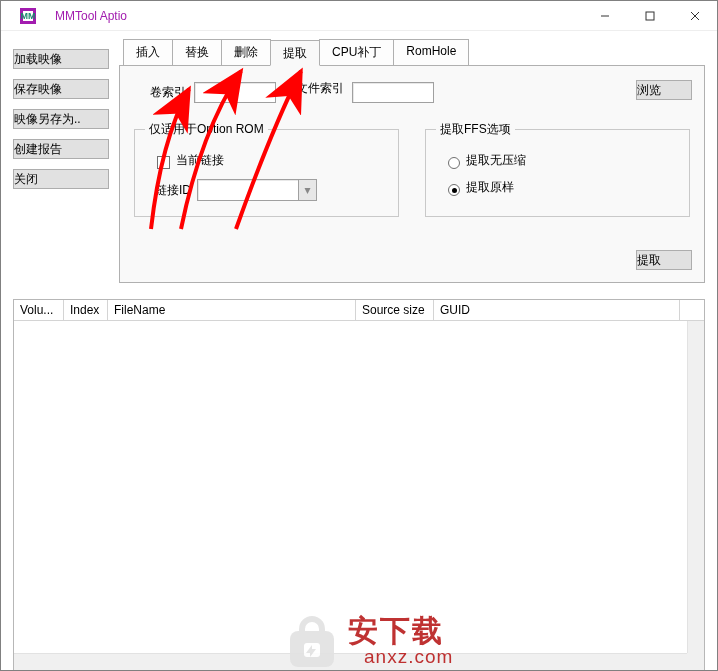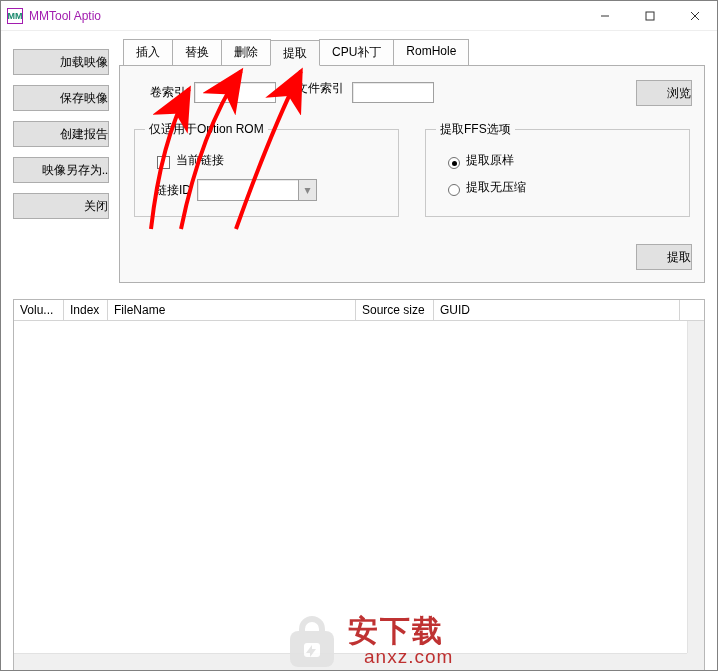--- a/index.html
+++ b/index.html
@@ -17,22 +17,22 @@
   .titlebar {
     display: flex;
     align-items: center;
     height: 30px;
     background: #fff;
     border-bottom: 1px solid #eee;
   }
   .titlebar .app-icon {
     width: 16px;
     height: 16px;
-    margin: 0 6px;
-    border: 1px solid #a21caf;
+    margin: 0 19px;
+    border: 3px solid #a21caf;
     display: inline-flex;
     align-items: center;
     justify-content: center;
     font-size: 9px;
     font-weight: bold;
     color: #1a8a6d;
     background: #fff;
   }
   .titlebar .title-text { flex: 1; color: #a21caf; font-size: 12px; }
   .win-btns { display: flex; }
@@ -47,28 +47,27 @@
 
   
   .client {
     display: flex;
     padding: 8px 12px 10px 12px;
     gap: 10px;
     height: 268px;
   }
   .side-btns { display: flex; flex-direction: column; gap: 10px; width: 96px; padding-top: 10px;}
   .btn {
-    height: 26px;
+    height: 20px;
     border: 1px solid #adadad;
     background: #e1e1e1;
     display: flex;
     align-items: center;
-    justify-content: flex-end;
+    justify-content: flex-start;
     cursor: default;
-    font-family: Liberation Serif, serif;
   }
 
   
   .tab-panel {
     flex: 1;
     position: relative;
   }
   .tabs {
     display: flex;
     position: relative;
@@ -227,24 +226,24 @@
 <div class="client">
 
   <div class="side-btns">
     <div class="btn">
         <span>加载映像</span>
       </div>
     <div class="btn">
         <span>保存映像</span>
       </div>
     <div class="btn">
+        <span>映像另存为..</span>
+      </div>
+    <div class="btn">
         <span>创建报告</span>
-      </div>
-    <div class="btn">
-        <span>映像另存为..</span>
       </div>
     <div class="btn">
         <span>关闭</span>
       </div>
   </div>
 
   <div class="tab-panel">
     <div class="tabs">
       <div class="tab"><span>插入</span></div>
       <div class="tab"><span>替换</span></div>
@@ -279,26 +278,26 @@
             <div class="dropdown">
               <div class="dd-body"></div>
               <div class="dd-arrow">▾</div>
             </div>
           </div>
         </fieldset>
 
         <fieldset class="group-ffs">
           <legend>提取FFS选项</legend>
           <div class="radio-line">
+            <span class="radio-dot"></span>
+            <span>提取无压缩</span>
+          </div>
+          <div class="radio-line">
             <span class="radio-dot sel"></span>
             <span>提取原样</span>
-          </div>
-          <div class="radio-line">
-            <span class="radio-dot"></span>
-            <span>提取无压缩</span>
           </div>
         </fieldset>
       </div>
 
       <div class="btn extract">
           <span>提取</span>
         </div>
     </div>
   </div>
 </div>

